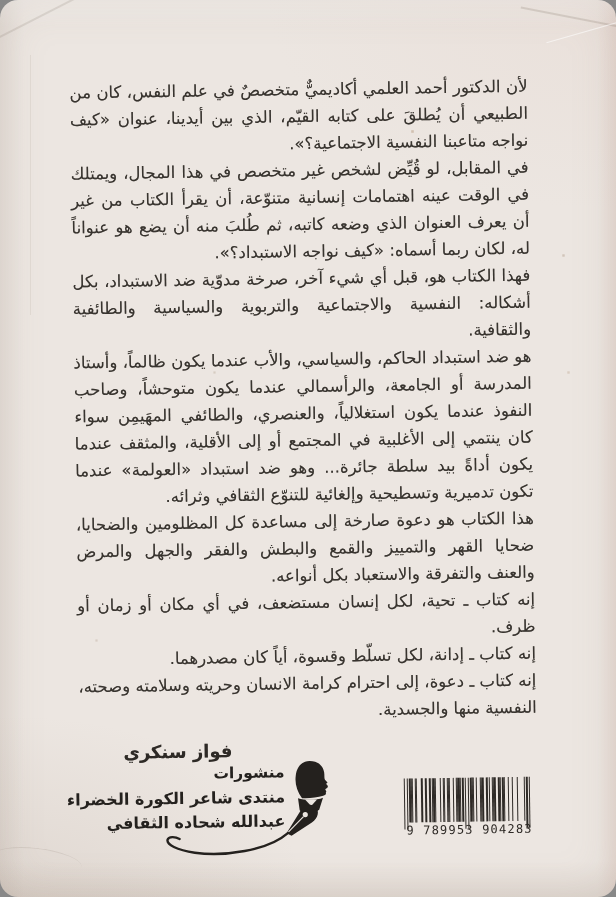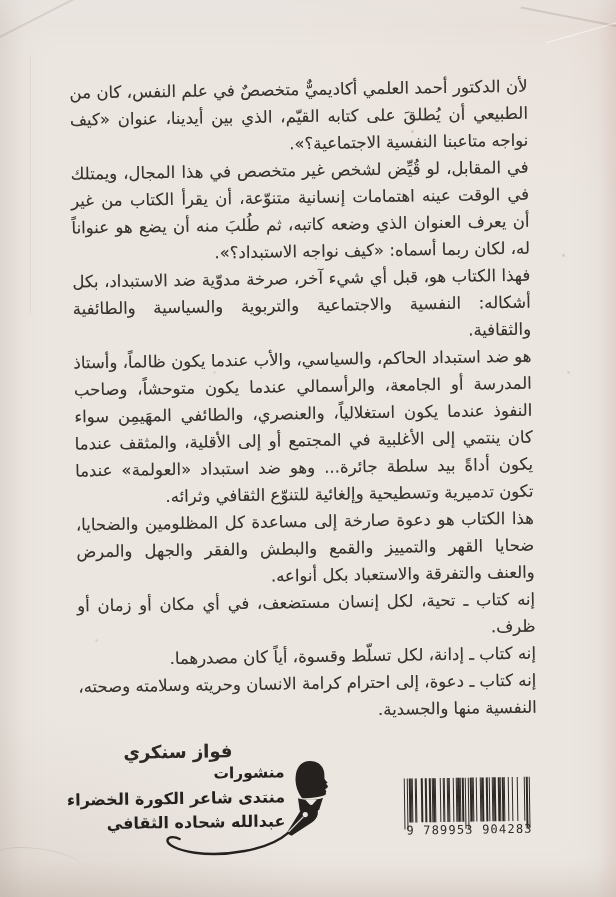--- a/index.html
+++ b/index.html
@@ -11,20 +11,21 @@
     background:
       linear-gradient(180deg, rgba(255,255,255,.30) 0%, rgba(255,255,255,0) 3%),
       linear-gradient(90deg, rgba(120,100,88,.07) 0%, rgba(120,100,88,0) 4%),
       linear-gradient(270deg, rgba(214,186,178,.28) 0%, rgba(214,186,178,0) 3%),
       linear-gradient(0deg, rgba(160,140,125,.14) 0%, rgba(160,140,125,0) 4%),
       radial-gradient(420px 260px at 2% 100%, rgba(168,150,136,.18), rgba(168,150,136,0) 70%),
       radial-gradient(500px 300px at 100% 0%, rgba(226,206,198,.25), rgba(226,206,198,0) 70%),
       #ece6e1;
     box-shadow: inset 0 0 46px rgba(150,132,118,.18);
     font-family:"DejaVu Sans", sans-serif;
+    border-radius:18px;
   }
   .tilt{
     position:absolute;left:0;top:0;width:616px;height:897px;
     transform:rotate(-0.85deg);
     transform-origin:308px 460px;
   }
   
   .body-text{
     position:absolute;left:75px;top:76px;width:458px;
     direction:rtl;

